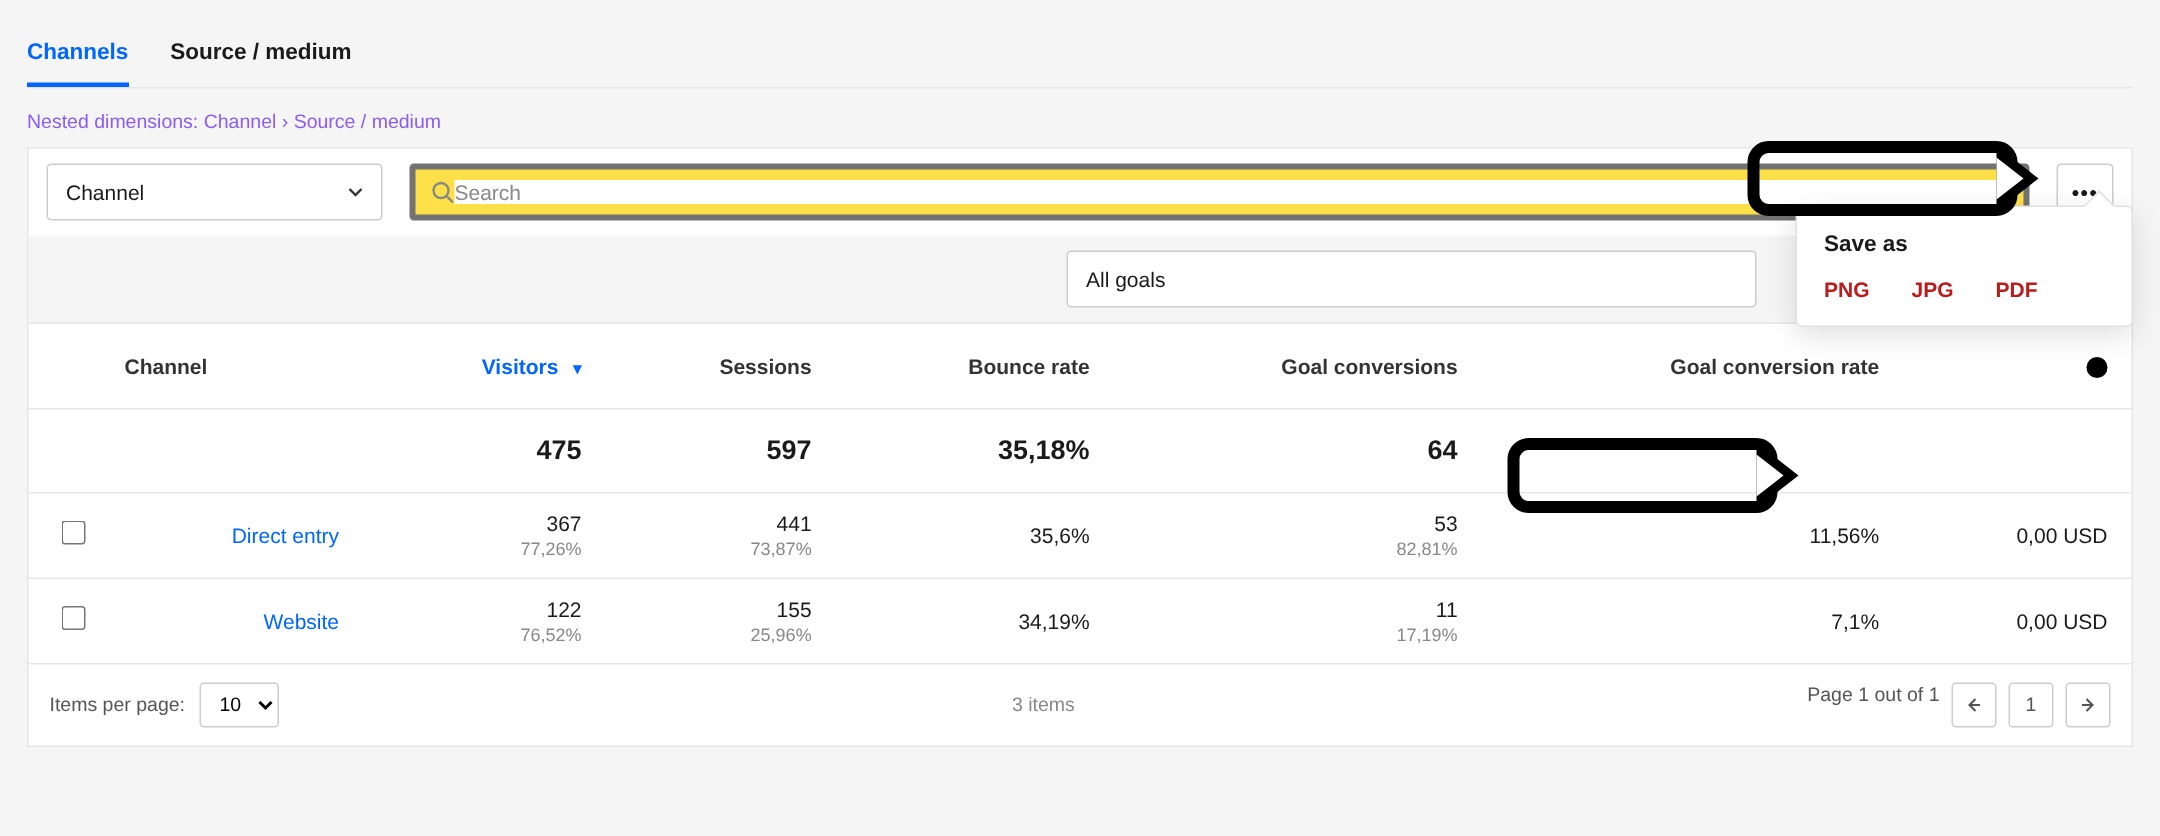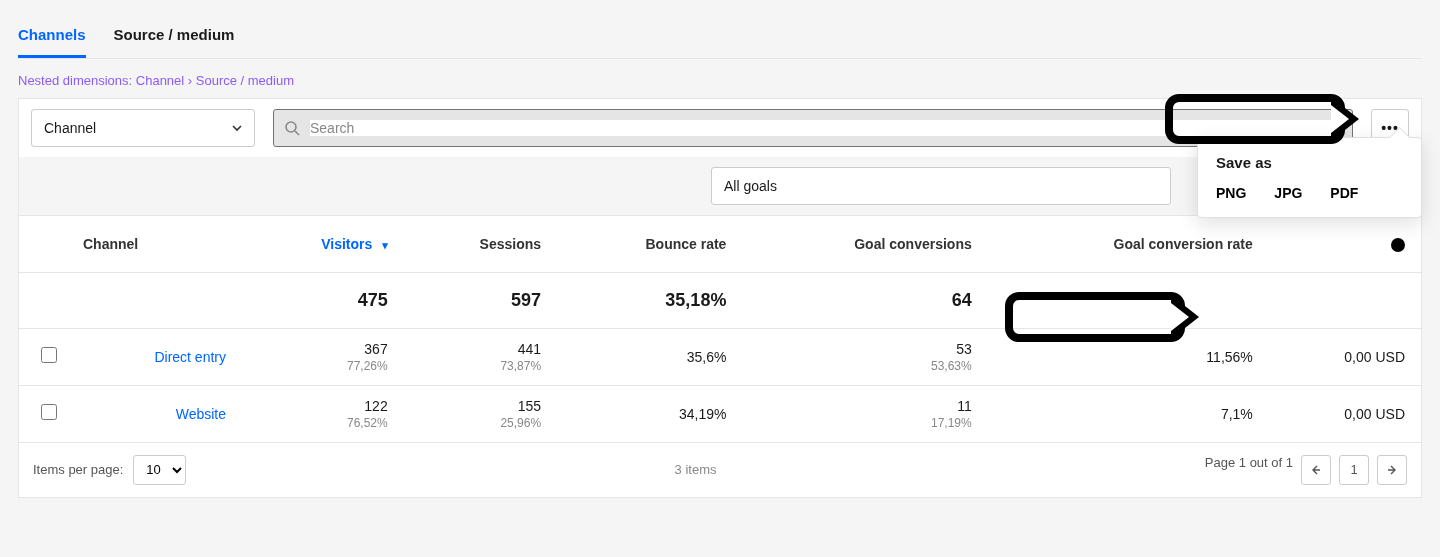--- a/index.html
+++ b/index.html
@@ -52,27 +52,26 @@
     justify-content: space-between;
     padding: 0 12px;
     cursor: pointer;
     background: #fff;
     font-size: 14px;
   }
   .chev { width: 10px; height: 10px; }
   .search-wrap {
     flex: 1;
     height: 38px;
-    border: 1px solid #737373;
+    border: 4px solid #737373;
     border-radius: 3px;
     display: flex;
     align-items: center;
     padding: 0 10px;
-    gap: 10px;
-    background: #e5e5e5;
+    background: #fde047;
   }
   .search-wrap input {
     border: none; outline: none; flex: 1; font-size: 14px; color: #333;
   }
   .search-wrap input::placeholder { color: #888; }
   .search-icon { width: 16px; height: 16px; flex-shrink: 0; }
   .more-btn {
     width: 38px; height: 38px;
     border: 1px solid #ccc;
     border-radius: 3px;
@@ -135,21 +134,21 @@
     border-top: 1px solid #e0e0e0;
     transform: rotate(45deg);
   }
   .popover-section {
     padding: 16px 18px;
     border-bottom: 1px solid #eee;
   }
   .popover-section:last-child { border-bottom: none; }
   .popover-heading { font-weight: 600; font-size: 15px; margin-bottom: 14px; }
   .popover-row { display: flex; gap: 28px; }
-  .popover-link { color: #000000; font-weight: 600; cursor: pointer; font-size: 14px; }
+  .popover-link { color: #b91c1c; font-weight: 600; cursor: pointer; font-size: 14px; }
   .popover-link2 { color: #0066ff; cursor: pointer; font-size: 14px; }
   .goal-row {
     background: #f5f5f5;
     padding: 10px 12px;
     border-bottom: 1px solid #e6e6e6;
     display: flex;
   }
   .goal-row .spacer { width: 680px; }
   .goal-select {
     width: 460px;
@@ -268,21 +267,21 @@
           </td>
         <td>
             <div class="main-v">441</div>
             <div class="sub-v">73,87%</div>
           </td>
         <td>
             <div class="main-v">35,6%</div>
           </td>
         <td>
             <div class="main-v">53</div>
-            <div class="sub-v">53,63%</div>
+            <div class="sub-v">82,81%</div>
           </td>
         <td>
             <div class="main-v">11,56%</div>
           </td>
         <td>
             <div class="main-v">0,00 USD</div>
           </td>
       </tr>
       <tr>
         <td class="cb"><input type="checkbox" style=""></td>

